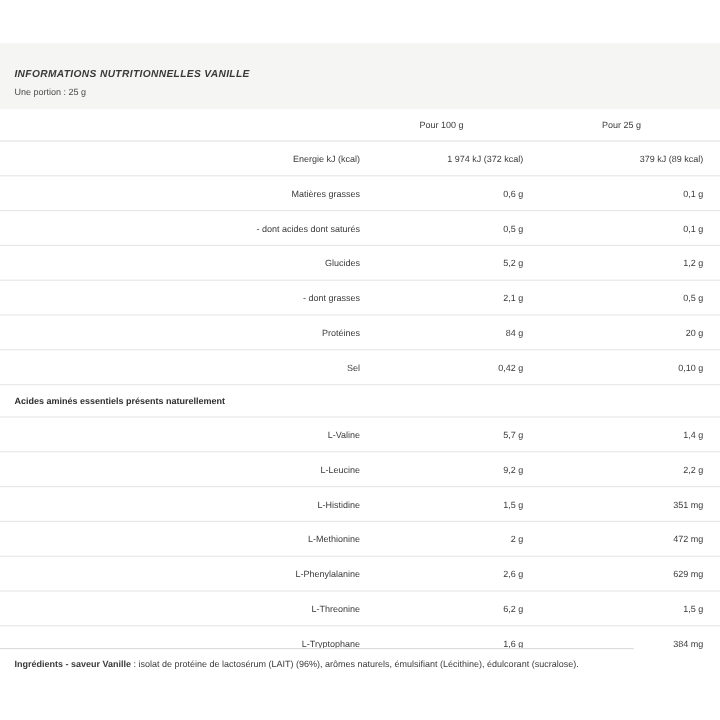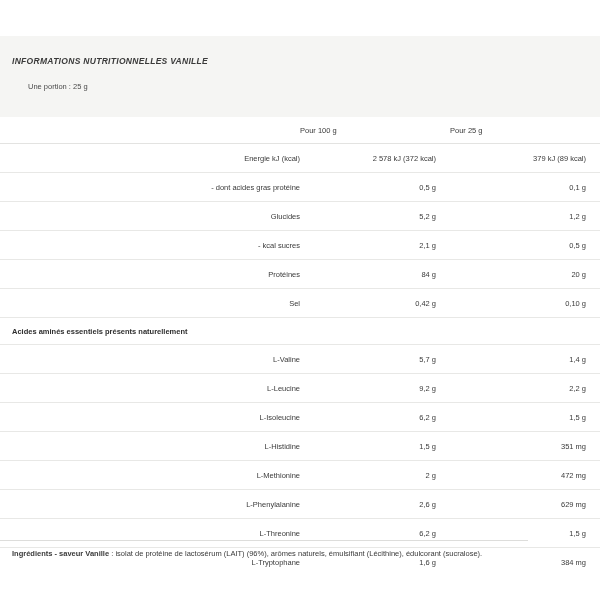--- a/index.html
+++ b/index.html
@@ -30,41 +30,41 @@
     font-size: 8.5px;
     font-style: italic;
     font-weight: bold;
     letter-spacing: 0.3px;
     color: #3a3a3a;
     margin: 12px 0 6px 0;
   }
   .panel-serving {
     font-size: 7.5px;
     color: #4a4a4a;
-    margin: 16px;
+    margin: 0;
   }
   table.nutri {
     width: 600px;
     border-collapse: collapse;
     table-layout: fixed;
   }
   table.nutri th, table.nutri td {
     font-size: 7.5px;
     font-weight: normal;
     color: #3a3a3a;
     padding: 0;
     vertical-align: middle;
   }
   .col-label { width: 300px; }
   .col-c1 { width: 150px; }
   .col-c2 { width: 150px; }
 
   tr.col-head th {
     height: 26px;
-    text-align: left;
+    text-align: center;
     padding-right: 14px;
     color: #3a3a3a;
     border-bottom: 1px solid #e3e3e1;
   }
   tr.col-head th.col-label {
     border-bottom: 1px solid #e3e3e1;
   }
   tr.data-row td {
     height: 28px;
     border-bottom: 1px solid #e8e8e6;
@@ -120,35 +120,40 @@
     <thead>
       <tr class="col-head">
         <th class="col-label"></th>
         <th class="col-c1">Pour 100 g</th>
         <th class="col-c2">Pour 25 g</th>
       </tr>
     </thead>
     <tbody>
         <tr class="data-row">
           <td class="label">Energie kJ (kcal)</td>
-          <td class="value">2 578 kJ (372 kcal)</td>
+          <td class="value">1 974 kJ (372 kcal)</td>
           <td class="value">379 kJ (89 kcal)</td>
         </tr>
         <tr class="data-row">
-          <td class="label">- dont acides gras protéine</td>
+          <td class="label">Matières grasses</td>
+          <td class="value">0,6 g</td>
+          <td class="value">0,1 g</td>
+        </tr>
+        <tr class="data-row">
+          <td class="label">- dont acides dont saturés</td>
           <td class="value">0,5 g</td>
           <td class="value">0,1 g</td>
         </tr>
         <tr class="data-row">
           <td class="label">Glucides</td>
           <td class="value">5,2 g</td>
           <td class="value">1,2 g</td>
         </tr>
         <tr class="data-row">
-          <td class="label">- kcal sucres</td>
+          <td class="label">- dont grasses</td>
           <td class="value">2,1 g</td>
           <td class="value">0,5 g</td>
         </tr>
         <tr class="data-row">
           <td class="label">Protéines</td>
           <td class="value">84 g</td>
           <td class="value">20 g</td>
         </tr>
         <tr class="data-row">
           <td class="label">Sel</td>
@@ -160,25 +165,20 @@
         </tr>
         <tr class="data-row">
           <td class="label">L-Valine</td>
           <td class="value">5,7 g</td>
           <td class="value">1,4 g</td>
         </tr>
         <tr class="data-row">
           <td class="label">L-Leucine</td>
           <td class="value">9,2 g</td>
           <td class="value">2,2 g</td>
-        </tr>
-        <tr class="data-row">
-          <td class="label">L-Isoleucine</td>
-          <td class="value">6,2 g</td>
-          <td class="value">1,5 g</td>
         </tr>
         <tr class="data-row">
           <td class="label">L-Histidine</td>
           <td class="value">1,5 g</td>
           <td class="value">351 mg</td>
         </tr>
         <tr class="data-row">
           <td class="label">L-Methionine</td>
           <td class="value">2 g</td>
           <td class="value">472 mg</td>

